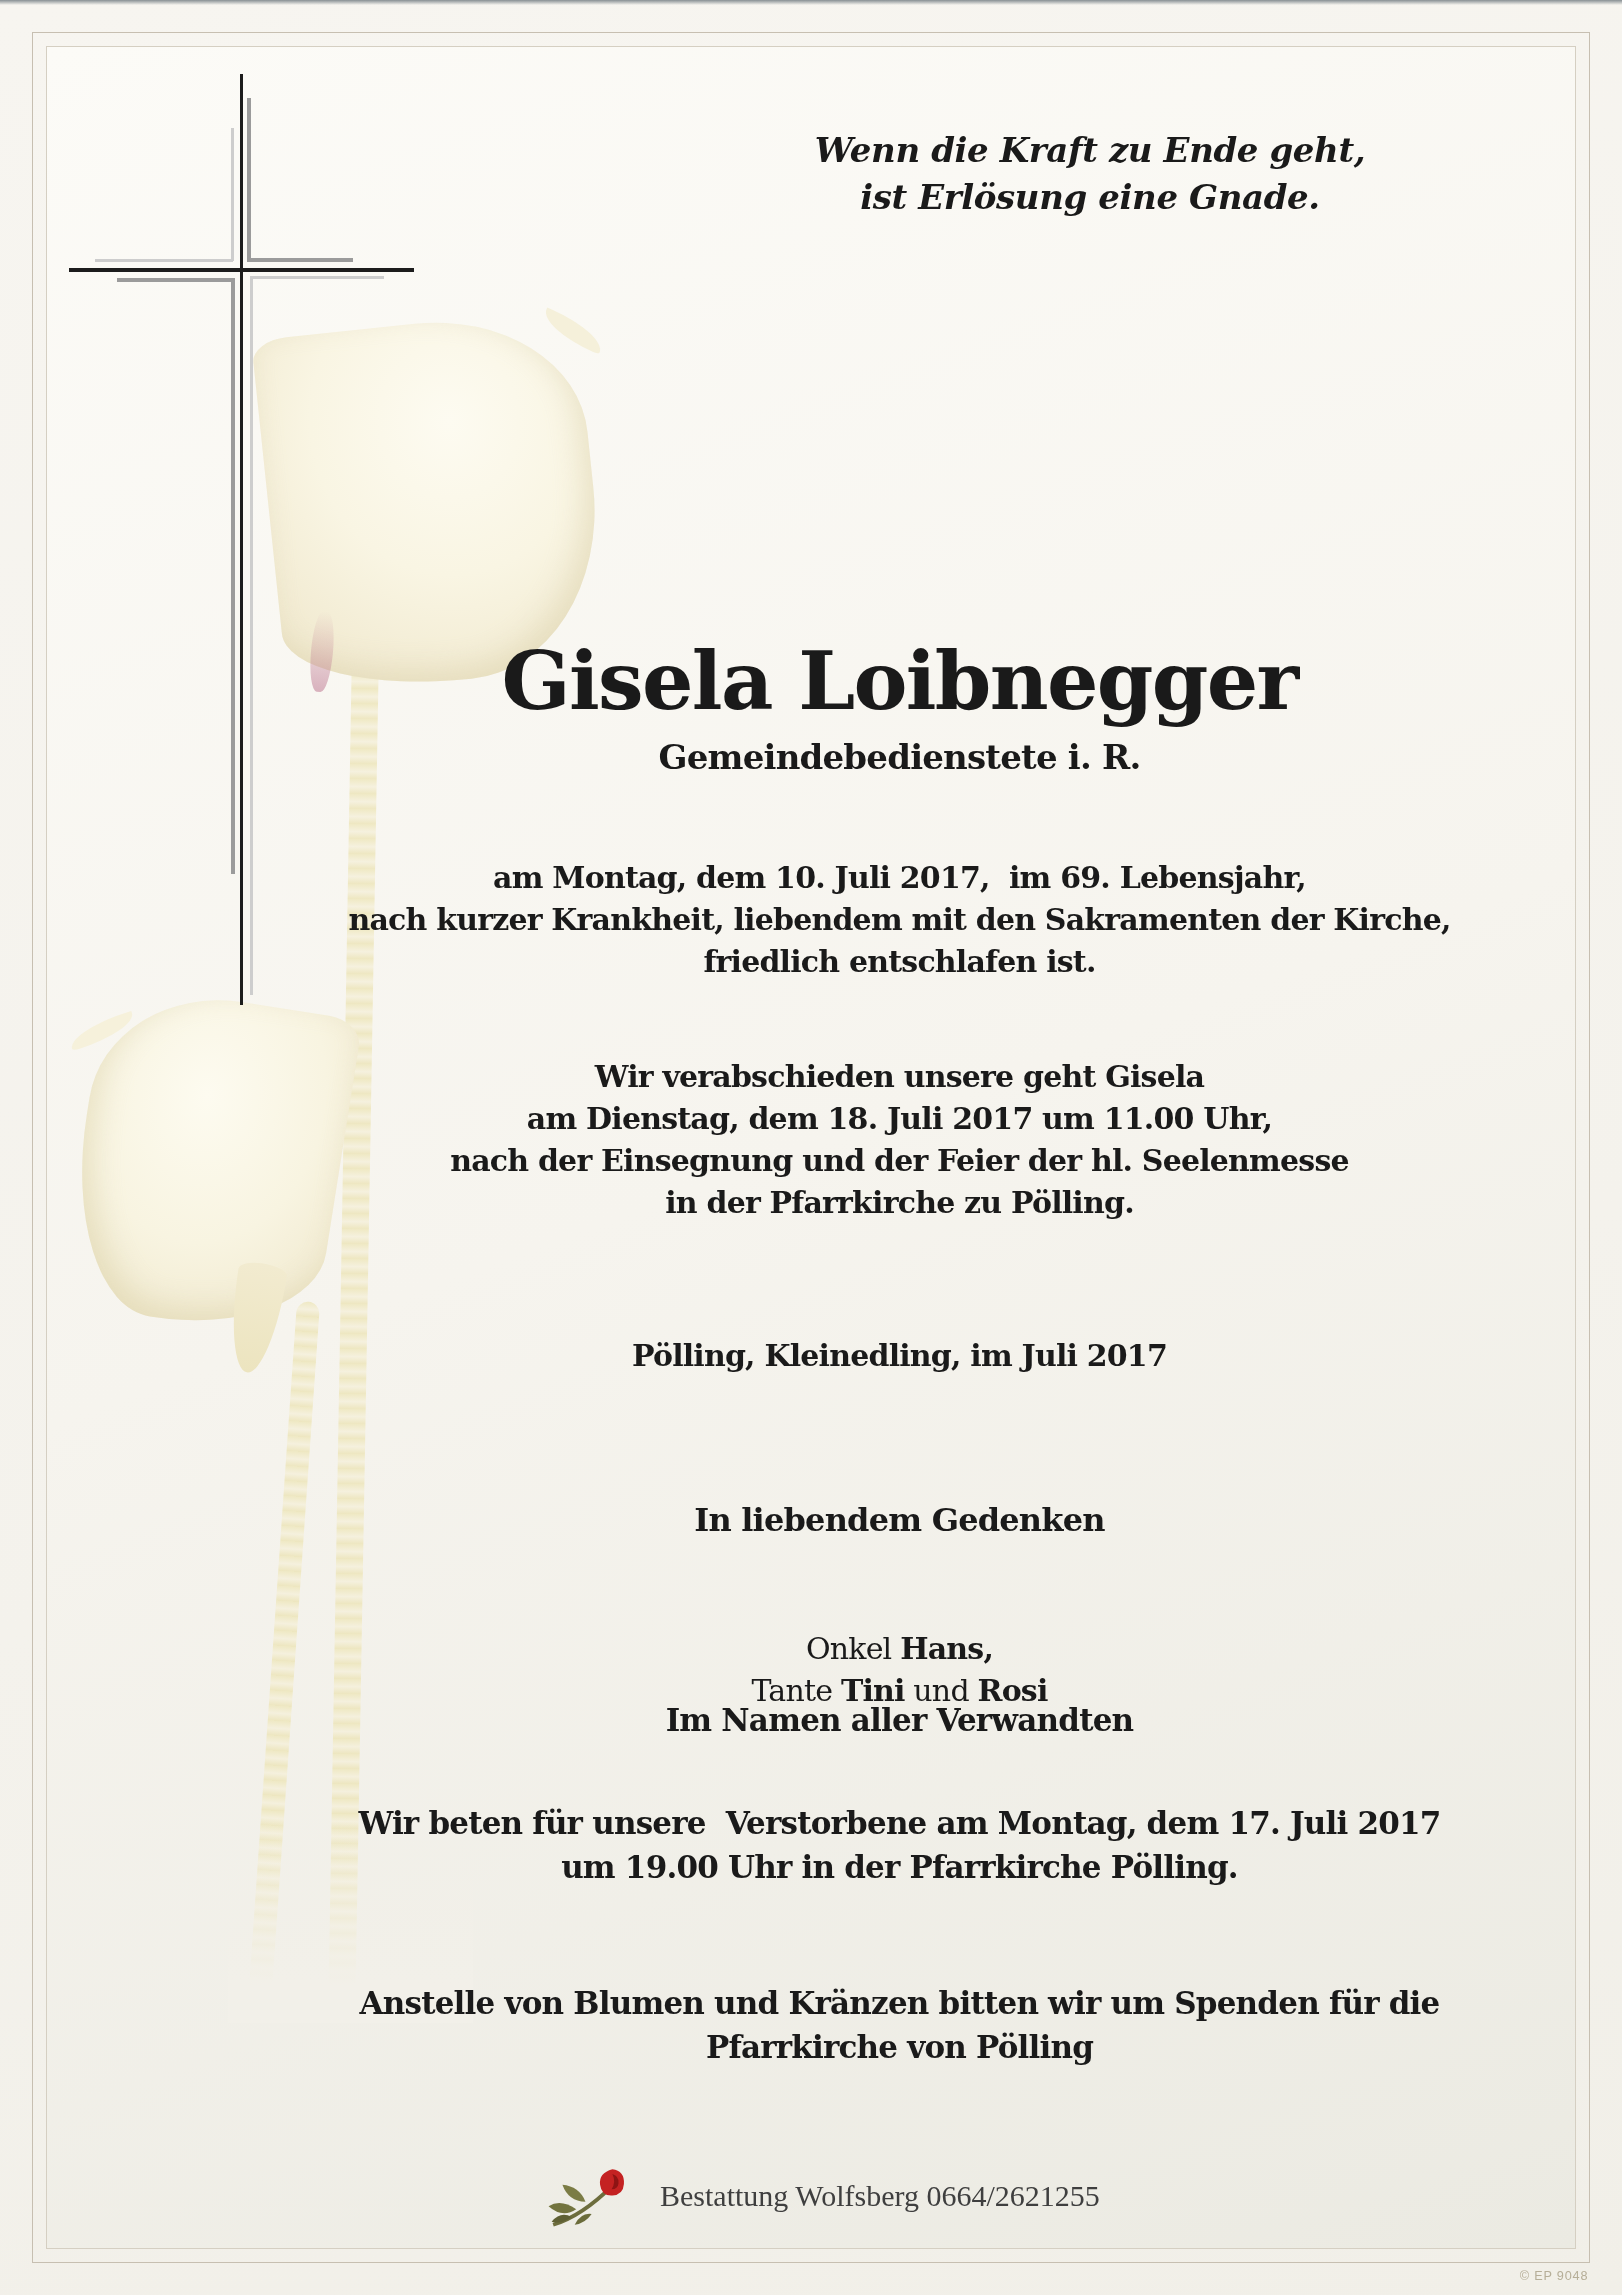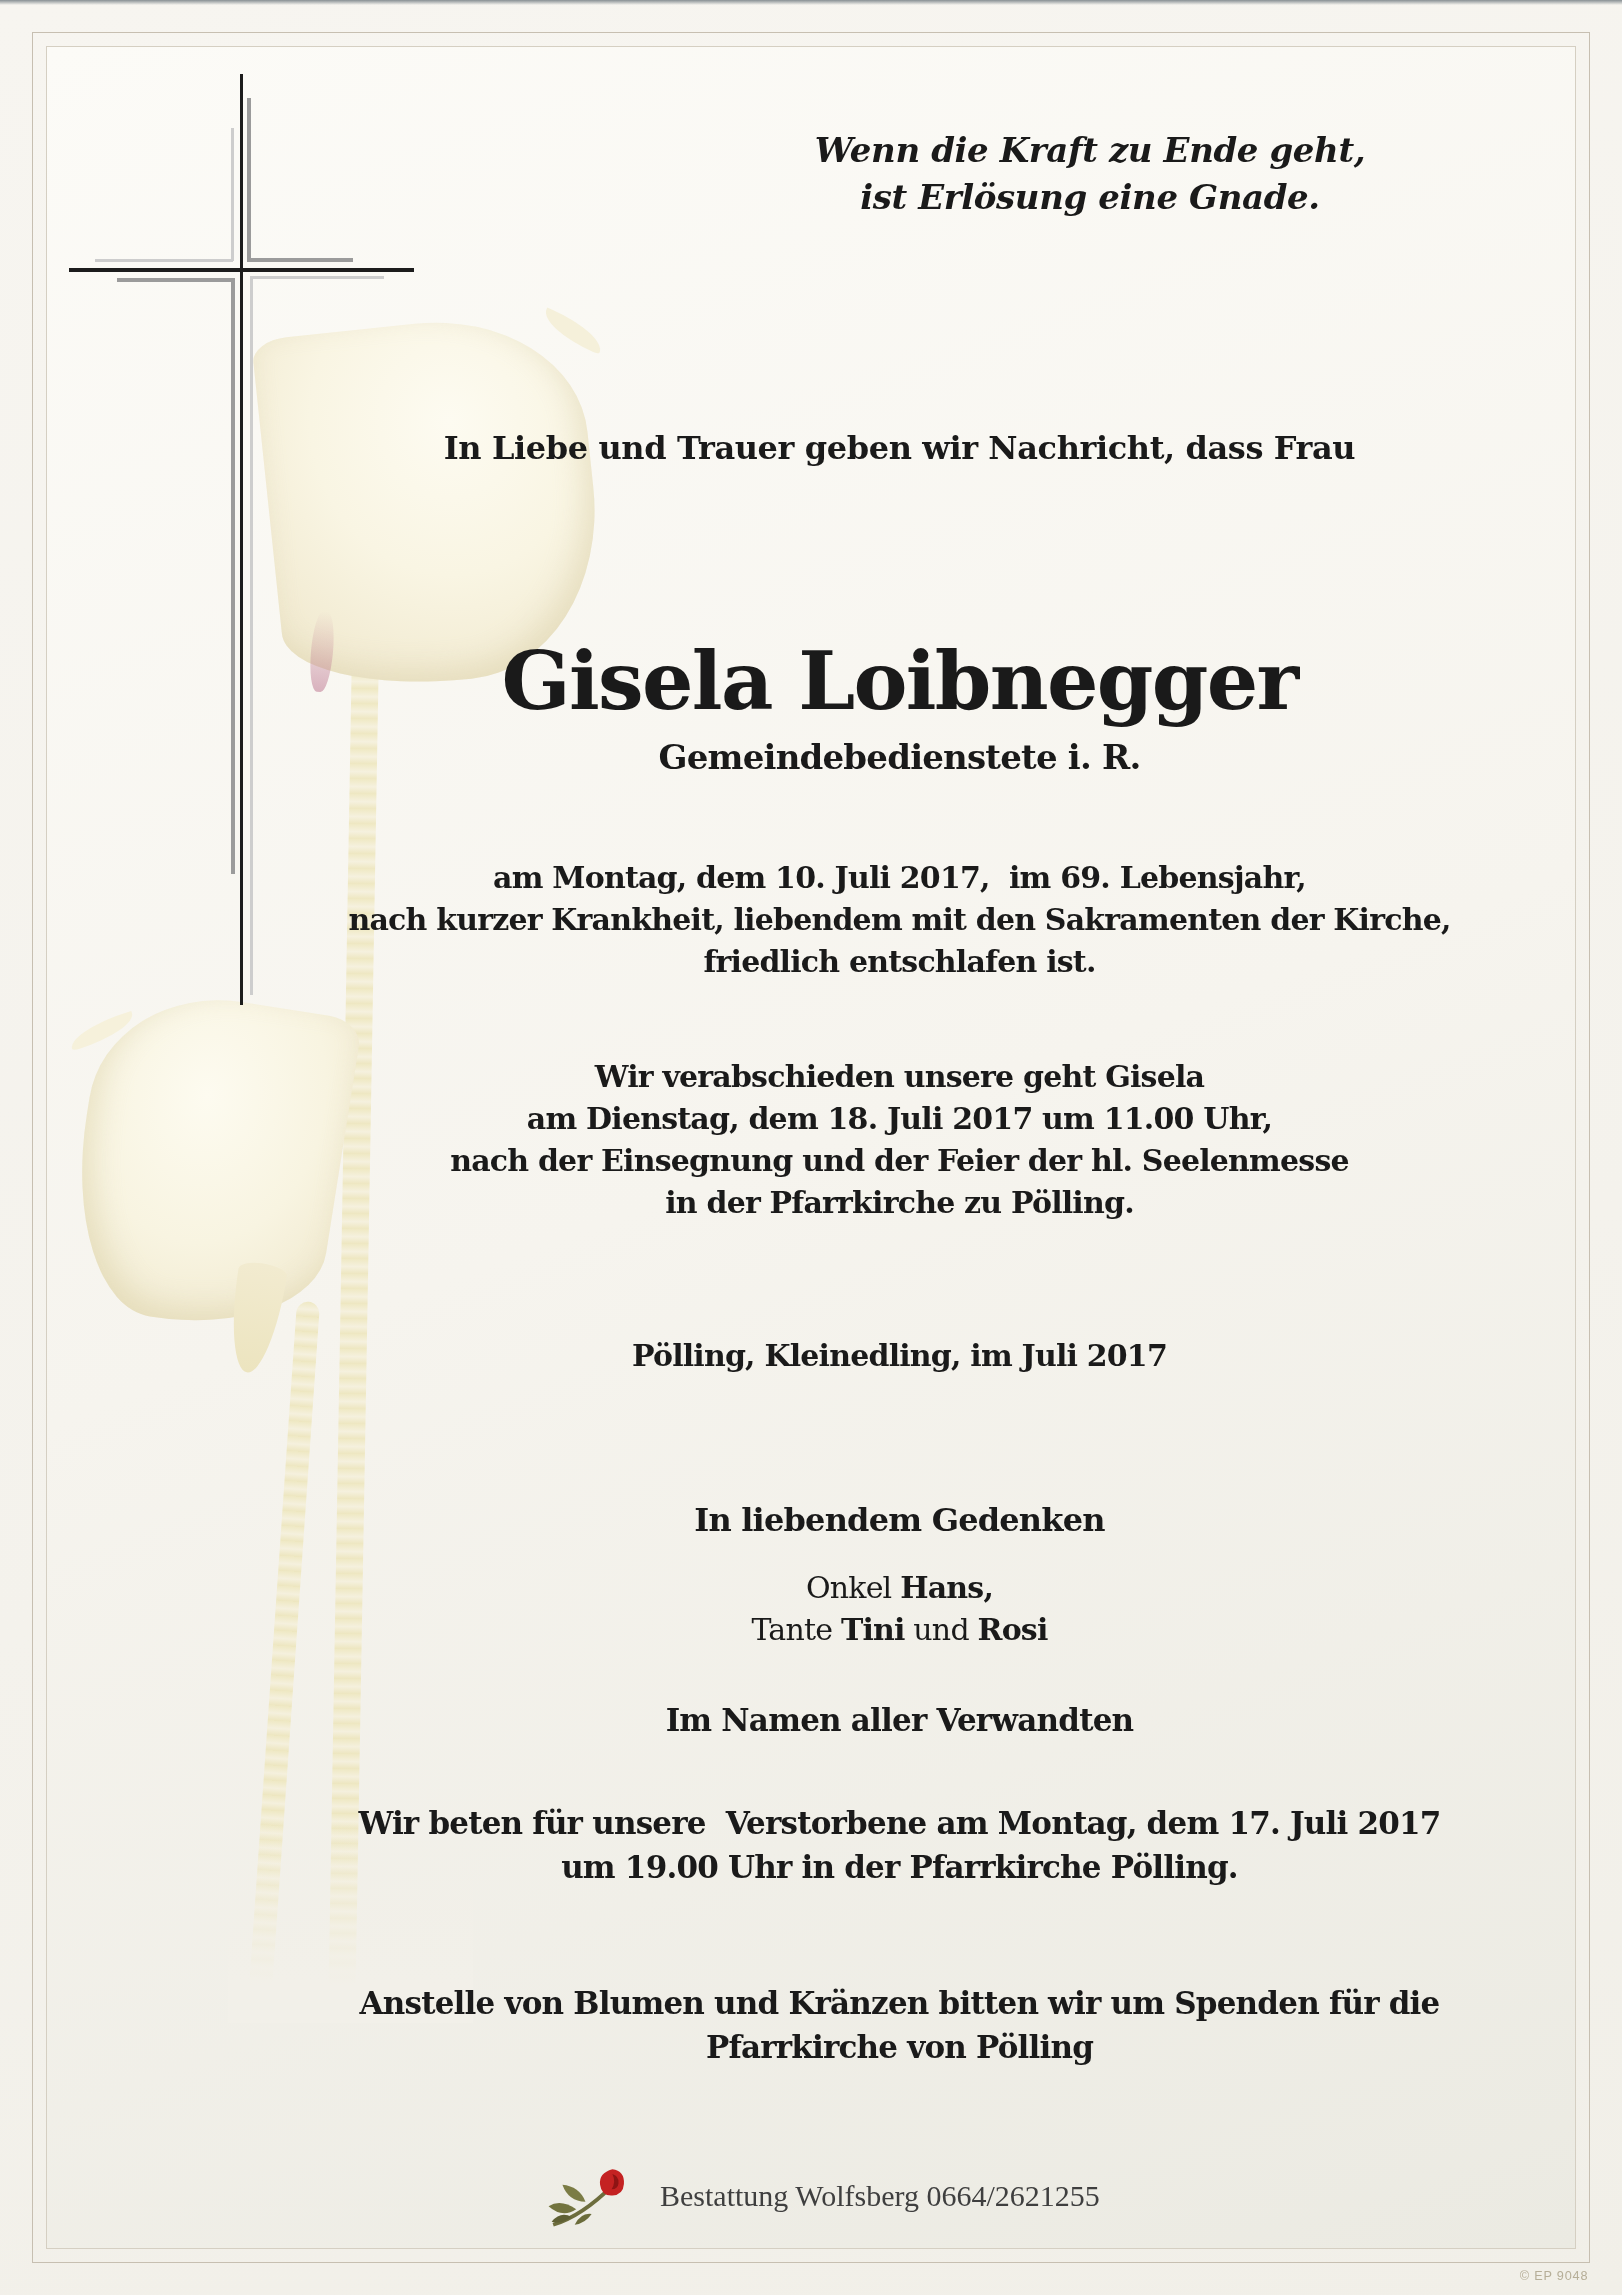--- a/index.html
+++ b/index.html
@@ -62,21 +62,21 @@
   .line{white-space:pre-wrap;}
   .quote{position:absolute;left:807px;width:566px;text-align:center;top:127px;
     font-style:italic;font-weight:700;font-size:34px;line-height:47px;letter-spacing:-0.4px;}
   .intro{top:428px;font-size:32px;line-height:41px;letter-spacing:-0.4px;}
   .name{top:634px;font-size:81px;line-height:93px;letter-spacing:-1.7px;}
   .subtitle{top:737px;font-size:34px;line-height:41px;}
   .death{top:857px;font-size:30px;line-height:42px;}
   .farewell{top:1056px;font-size:30px;line-height:42px;}
   .placedate{top:1335px;font-size:30px;line-height:41px;}
   .gedenken{top:1500px;font-size:32px;line-height:41px;}
-  .mourners{top:1567px;font-size:30px;line-height:42px;}
+  .mourners{top:1628px;font-size:30px;line-height:42px;}
   .mourners .thin{font-weight:400;}
   .closing{top:1700px;font-size:31px;line-height:41px;}
   .prayer{top:1801px;font-size:31px;line-height:44px;}
   .donation{top:1981px;font-size:31px;line-height:44px;}
 
   .footer{position:absolute;left:547px;top:2159px;display:flex;align-items:center;gap:13px;}
   .footer-text{font-family:"Liberation Serif", serif;font-weight:400;font-size:30px;
     color:#3f3f3f;letter-spacing:0;}
   .print-code{position:absolute;left:1512px;top:2269px;width:84px;text-align:center;
     font-family:"Liberation Sans", sans-serif;font-size:12.7px;color:#b6ae98;letter-spacing:0.8px;}
@@ -115,21 +115,20 @@
     <div class="cl c-gray" style="left:231px;top:278px;width:4.2px;height:596px;"></div>
     <div class="cl c-light" style="left:250px;top:276px;width:134px;height:3.4px;"></div>
     <div class="cl c-light" style="left:250px;top:276px;width:3.4px;height:719px;"></div>
   </div>
 
   <div class="quote">
     <div class="line">Wenn die Kraft zu Ende geht,</div>
     <div class="line">ist Erlösung eine Gnade.</div>
   </div>
 
-  <div class="tblock intro">In Liebe und Trauer geben wir Nachricht, dass Frau</div>
 
   <div class="tblock name">Gisela Loibnegger</div>
   <div class="tblock subtitle">Gemeindebedienstete i. R.</div>
 
   <div class="tblock death">
     <div class="line">am Montag, dem 10. Juli 2017,  im 69. Lebensjahr,</div>
     <div class="line">nach kurzer Krankheit, liebendem mit den Sakramenten der Kirche,</div>
     <div class="line">friedlich entschlafen ist.</div>
   </div>
 

